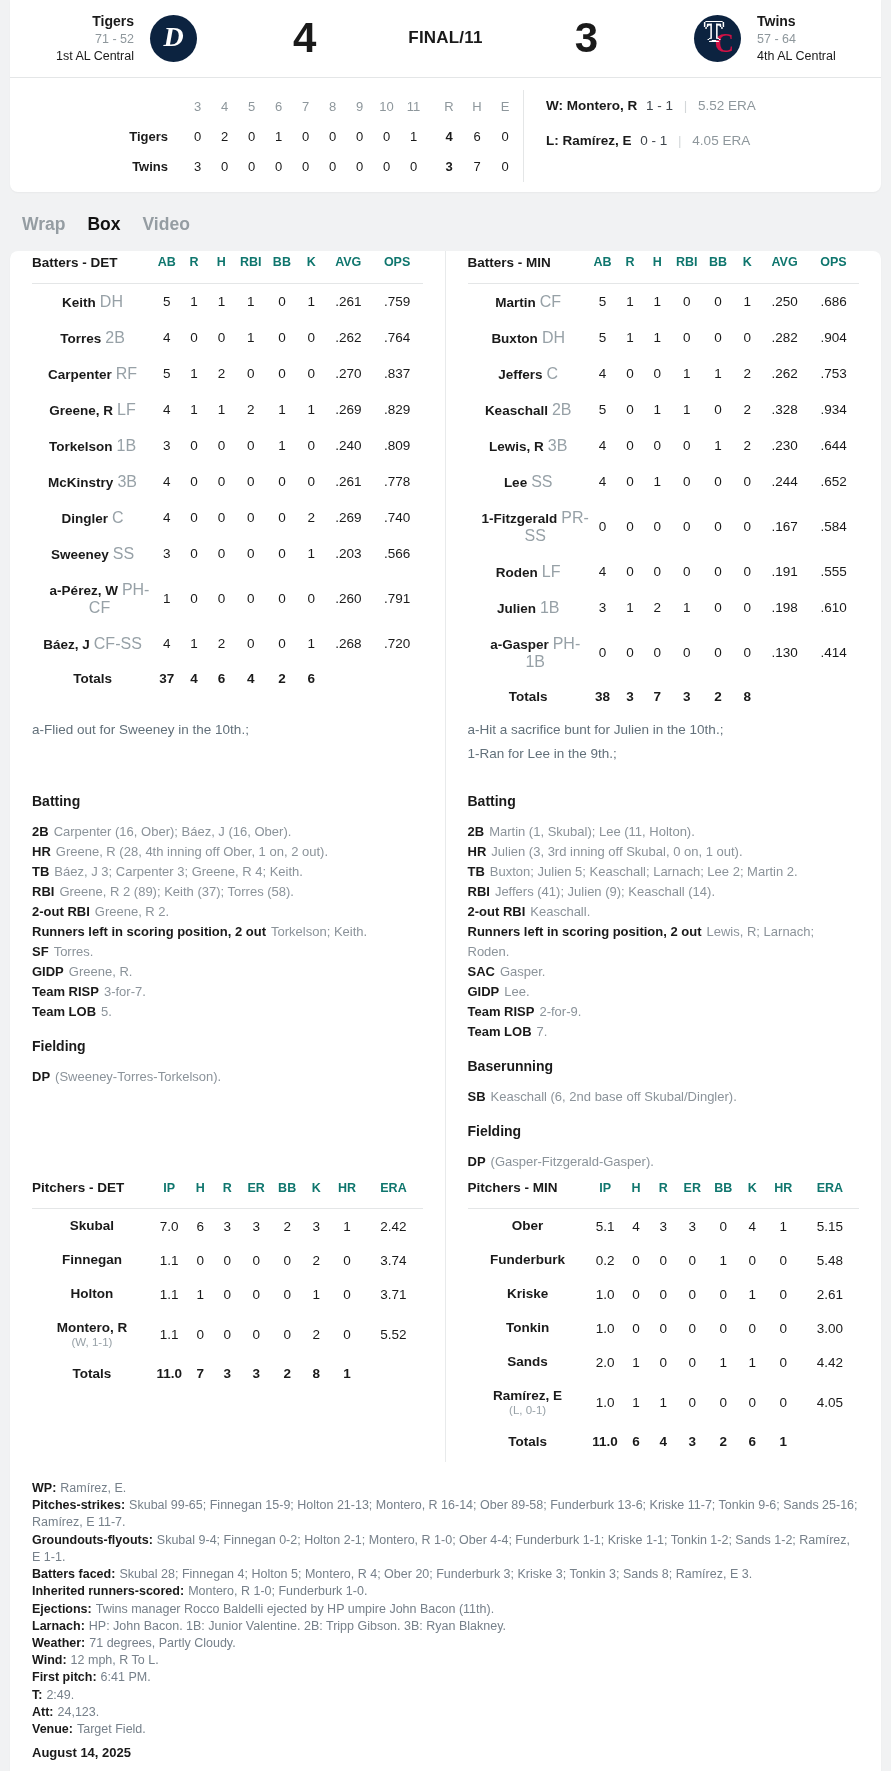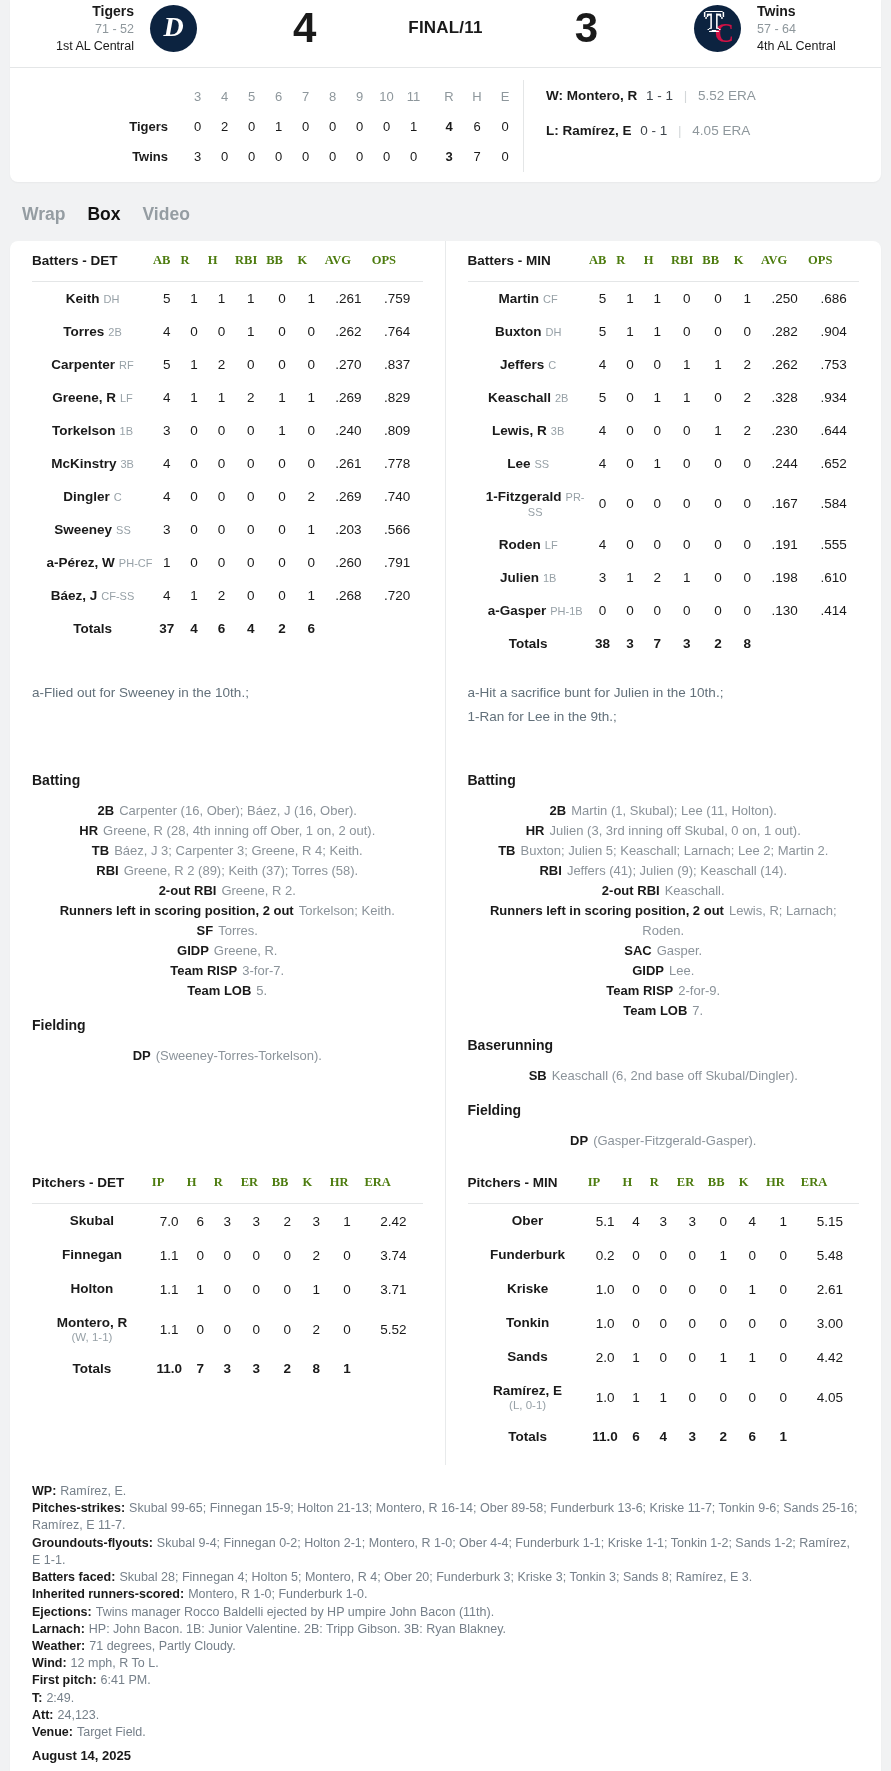--- a/index.html
+++ b/index.html
@@ -11,20 +11,21 @@
     color: #1a1a1a;
     -webkit-font-smoothing: antialiased;
   }
   .page { width: 891px; }
 
   
   .score-card {
     background: #fff;
     margin: 0 10px;
     border-radius: 0 0 8px 8px;
+    padding-top: 10px;
     box-shadow: 0 1px 2px rgba(0,0,0,.04);
   }
   .score-top {
     display: flex;
     align-items: center;
     justify-content: space-between;
     padding: 2px 28px 12px;
   }
   .team-block { display: flex; align-items: center; gap: 16px; }
   .team-meta { line-height: 1.35; }
@@ -85,40 +86,40 @@
 
   
   .box-card {
     background: #fff;
     margin: 0 10px 14px;
     border-radius: 8px;
     box-shadow: 0 1px 2px rgba(0,0,0,.04);
     padding-bottom: 26px;
   }
   .cols { display: grid; grid-template-columns: 1fr 1fr; }
-  .cell { padding: 12px 22px; }
+  .cell { padding: 4px 22px; }
   .cell.l { border-right: 1px solid #e8eaeb; }
 
   table.stats { width: 100%; border-collapse: collapse; table-layout: fixed; font-size: 13.5px; }
   table.stats th { border-bottom: 1px solid #e4e6e7; padding: 0 0 13px; }
   .t-title { text-align: left; font-size: 13.5px; font-weight: bold; width: 31%; }
-  th.stat-h { color: #4d7c0f; font-size: 12.5px; font-weight: bold; text-align: left; font-family: Liberation Serif, serif; }
+  th.stat-h { color: #0f766e; font-size: 12.5px; font-weight: bold; text-align: center; }
   table.stats td { padding: 9px 0; text-align: center; vertical-align: middle; }
   td.name-cell { text-align: left; }
   .p-name { font-weight: bold; cursor: pointer; }
-  .p-pos { color: #97a1a7; font-size: 11px; margin-left: 4px; }
+  .p-pos { color: #97a1a7; font-size: 16px; margin-left: 4px; }
   tr.sub td.name-cell { padding-left: 14px; }
   .p-note { color: #97a1a7; font-size: 11.5px; margin-top: 1px; }
   tr.totals td { font-weight: bold; }
 
   .note-line { font-size: 13.5px; color: #62707a; margin-bottom: 6px; line-height: 1.35; }
 
   .info-heading { font-weight: bold; font-size: 14px; margin: 16px 0 13px; }
   .info-heading:empty, .info-label:empty, .info-text:empty { display: none; }
-  .info-entry { font-size: 13px; line-height: 20px; text-align: center; }
+  .info-entry { font-size: 13px; line-height: 20px; }
   .info-label { font-weight: bold; margin-right: 5px; }
   .info-text { color: #8b939a; }
 
   
   .game-info { padding: 18px 22px 4px; }
   .gi-line { font-size: 12.5px; line-height: 17.2px; }
   .gi-label { font-weight: bold; margin-right: 4px; }
   .gi-text { color: #76808a; }
   .gi-line.date { font-weight: bold; font-size: 13px; margin-top: 2px; }
 </style>

